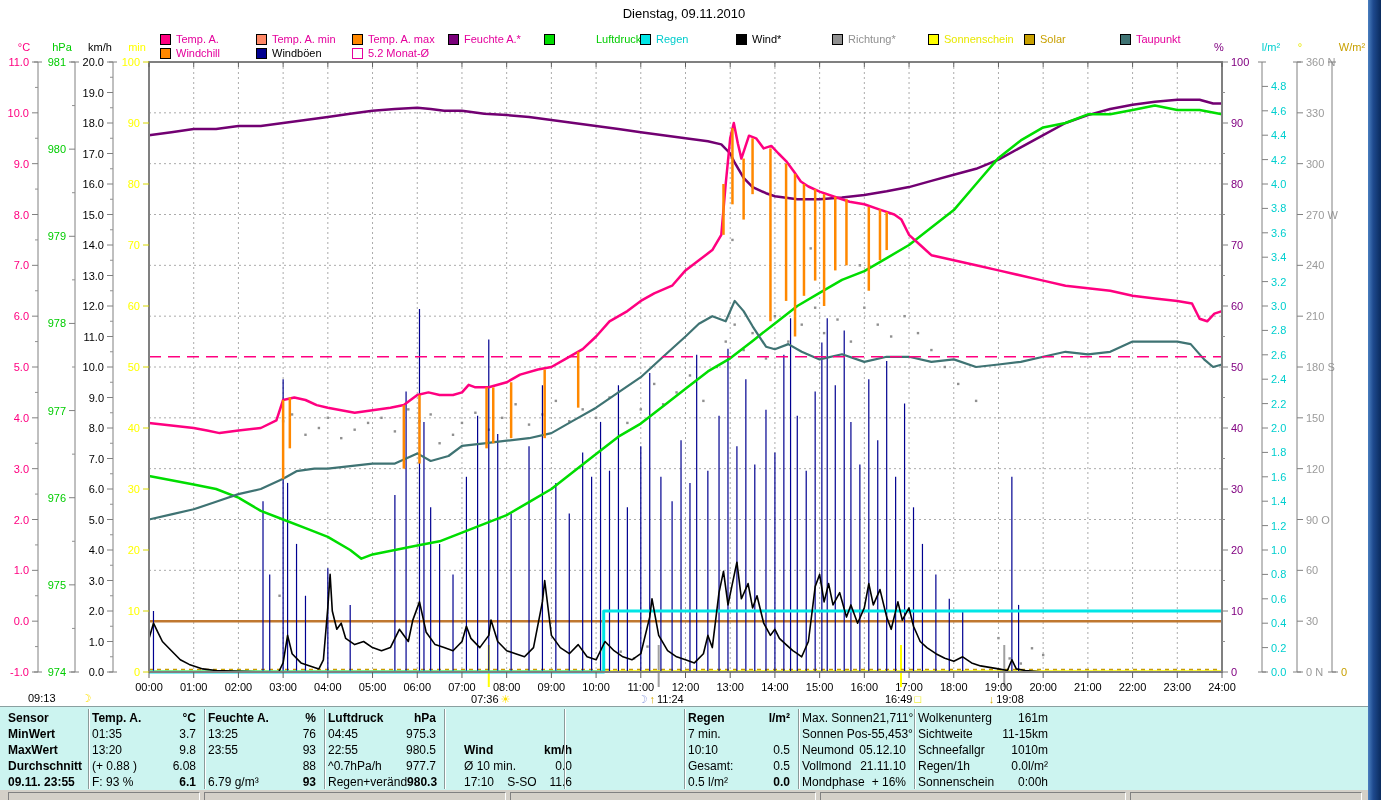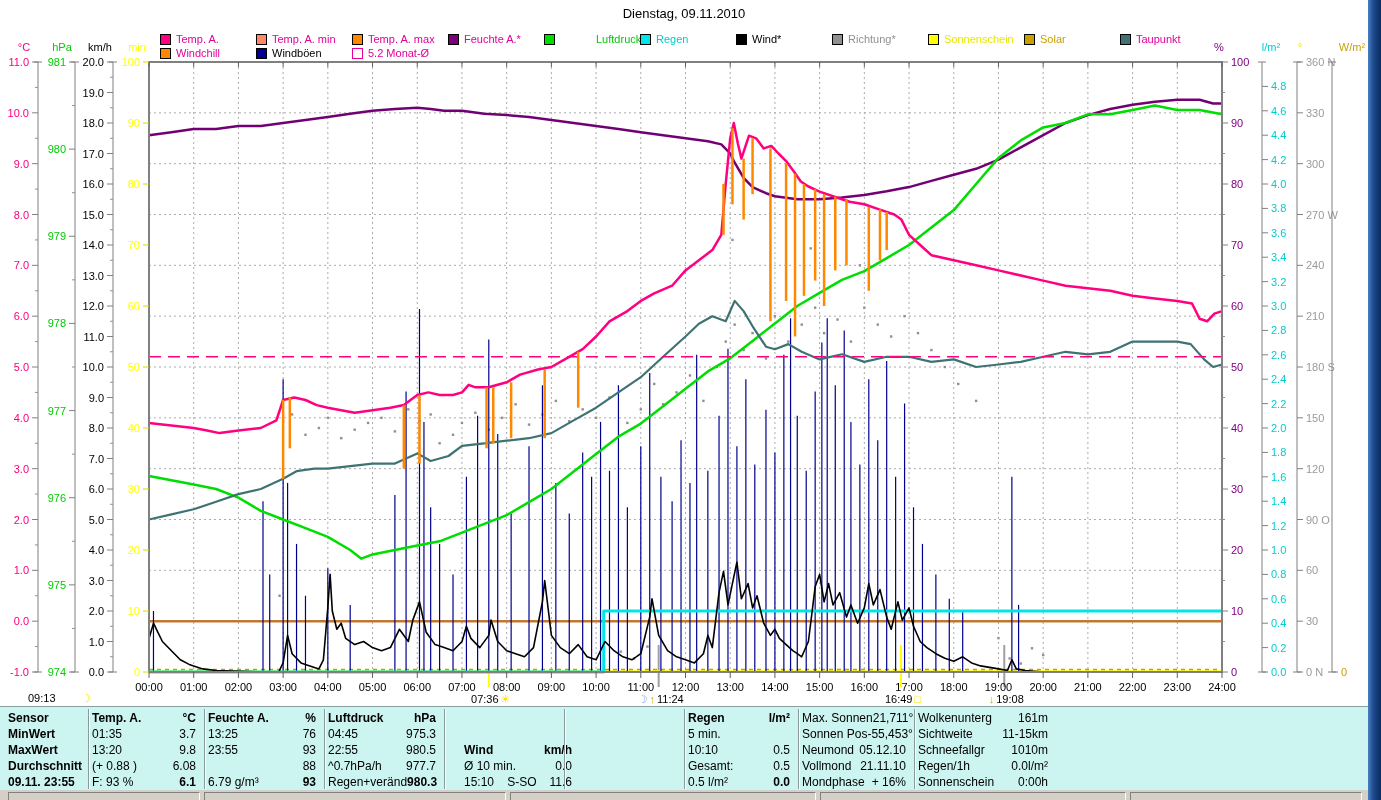--- a/index.html
+++ b/index.html
@@ -734,27 +734,27 @@
       <div class="tcol" style="left: 328px; width: 108px;">
         <div class="trow"><span class="b">Luftdruck</span><span class="b">hPa</span></div>
         <div class="trow"><span>04:45</span><span>975.3</span></div>
         <div class="trow"><span>22:55</span><span>980.5</span></div>
         <div class="trow"><span>^0.7hPa/h</span><span>977.7</span></div>
         <div class="trow"><span>Regen+veränd</span><span class="b">980.3</span></div>
       </div>
       <div class="tcol" style="left: 464px; width: 108px; margin-top: 32px;">
         <div class="trow"><span class="b">Wind</span><span class="b">km/h</span></div>
         <div class="trow"><span>Ø 10 min.</span><span>0.0</span></div>
-        <div class="trow"><span>15:10    S-SO</span><span>11.6</span></div>
+        <div class="trow"><span>17:10    S-SO</span><span>11.6</span></div>
         <div class="trow"><span>37.1 km</span><span>1.0</span></div>
         <div class="trow"><span>0 Bft S-SW</span><span class="b">0.0</span></div>
       </div>
       <div class="tcol" style="left: 688px; width: 102px;">
         <div class="trow"><span class="b">Regen</span><span class="b">l/m²</span></div>
-        <div class="trow"><span>5 min.</span><span></span></div>
+        <div class="trow"><span>7 min.</span><span></span></div>
         <div class="trow"><span>10:10</span><span>0.5</span></div>
         <div class="trow"><span>Gesamt:</span><span>0.5</span></div>
         <div class="trow"><span>0.5 l/m²</span><span class="b">0.0</span></div>
       </div>
       <div class="tcol" style="left: 802px; width: 104px;">
         <div class="trow"><span>Max. Sonnen</span><span>21,711°</span></div>
         <div class="trow"><span>Sonnen Pos</span><span>-55,453°</span></div>
         <div class="trow"><span>Neumond</span><span>05.12.10</span></div>
         <div class="trow"><span>Vollmond</span><span>21.11.10</span></div>
         <div class="trow"><span>Mondphase</span><span>+ 16%</span></div>

